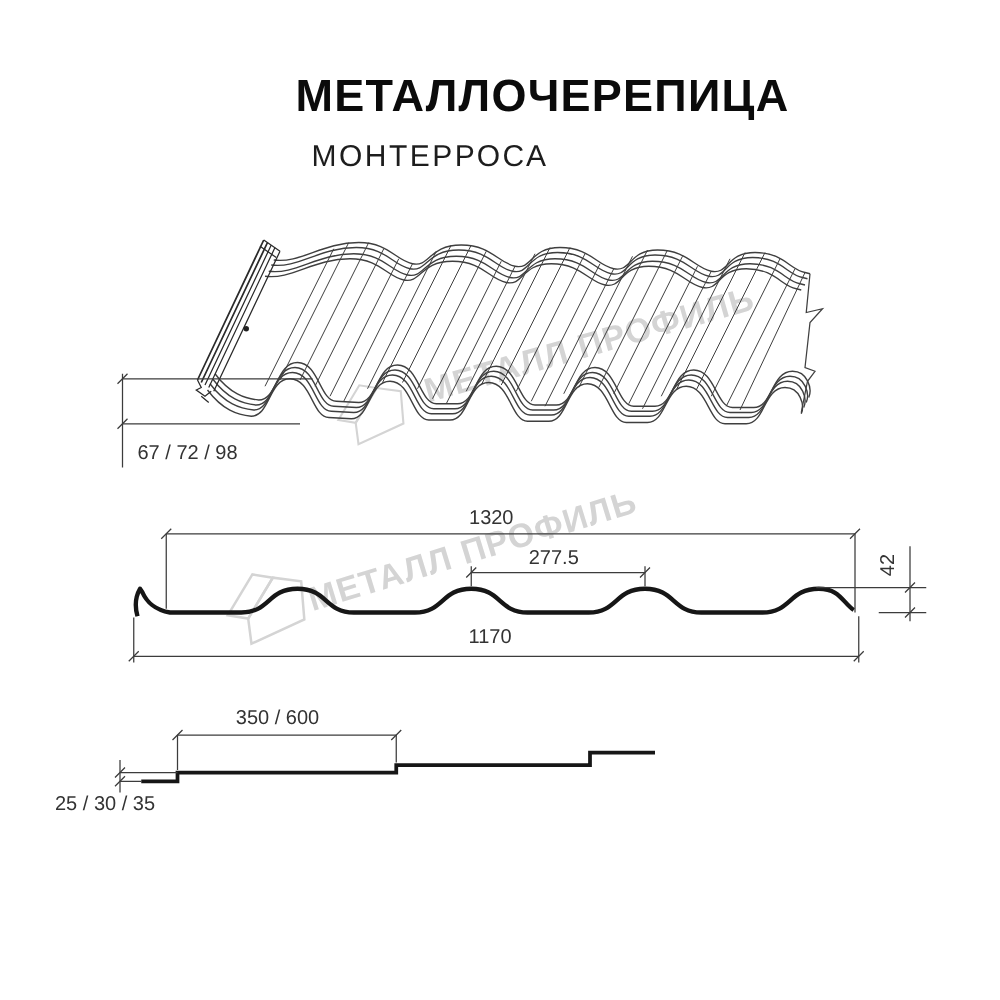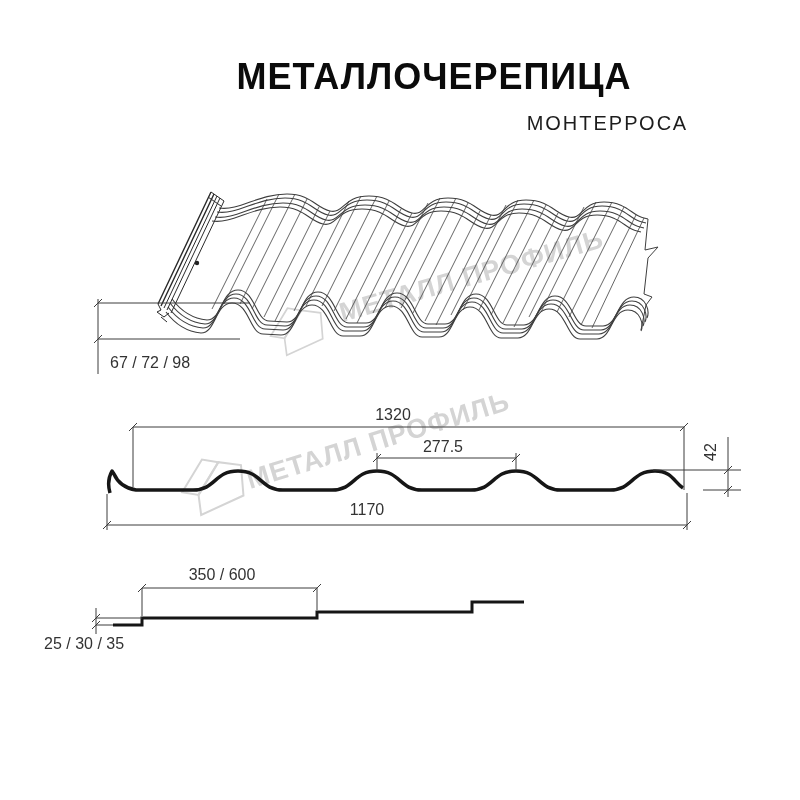--- a/index.html
+++ b/index.html
@@ -1,32 +1,32 @@
 <!DOCTYPE html>
 <html><head>
 <meta charset="utf-8">
 <style>
   html,body{margin:0;padding:0;background:#ffffff;}
   .canvas{position:relative;width:800px;height:800px;background:#fff;overflow:hidden;
           font-family:"Liberation Sans",sans-serif;}
   .title{position:absolute;top:56px;left:0;width:800px;text-align:center;
          font-size:36px;font-weight:bold;letter-spacing:1px;color:#0b0b0b;z-index:3;padding-left:34px;}
-  .subtitle{position:absolute;top:112px;left:0;width:688px;text-align:right;
-         font-size:20px;font-weight:500;letter-spacing:2px;color:#1d1d1d;z-index:3;}
+  .subtitle{position:absolute;top:112px;left:0;width:688px;text-align:center;
+         font-size:24px;font-weight:500;letter-spacing:2px;color:#1d1d1d;z-index:3;}
   .wm{position:absolute;z-index:1;color:#d4d4d4;font-weight:bold;font-size:27px;
       letter-spacing:1px;white-space:nowrap;transform-origin:0 0;}
   .wm1{left:336px;top:299px;transform:rotate(-16deg);}
   .wm2{left:243px;top:466px;transform:rotate(-17deg);}
   .art{position:absolute;left:0;top:0;z-index:2;}
   .dim{position:absolute;z-index:3;color:#333;font-size:16px;white-space:nowrap;}
   .dim.c{text-align:center;}
   .d1110{left:360px;top:406px;width:66px;}
   .d2775{left:406px;top:438px;width:74px;}
   .d42{left:699px;top:441px;width:28px;height:22px;transform:rotate(-90deg);text-align:center;}
-  .d1170{left:331px;top:501px;width:72px;}
+  .d1170{left:356px;top:501px;width:72px;}
   .d67{left:110px;top:354px;}
   .d350{left:170px;top:566px;width:104px;}
   .d25{left:44px;top:635px;}
 </style>
 </head>
 <body>
 
 <div class="canvas">
 
   <div class="title">МЕТАЛЛОЧЕРЕПИЦА</div>

